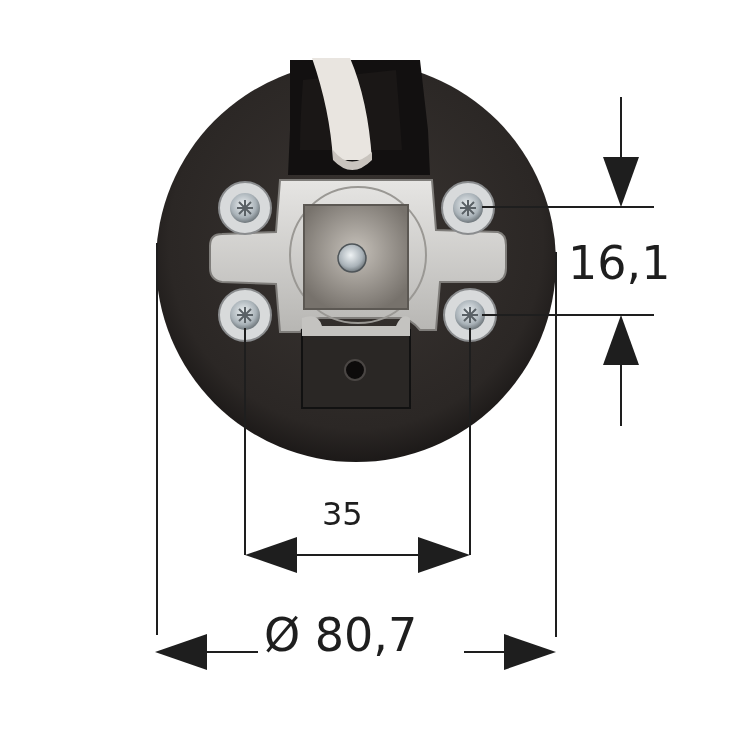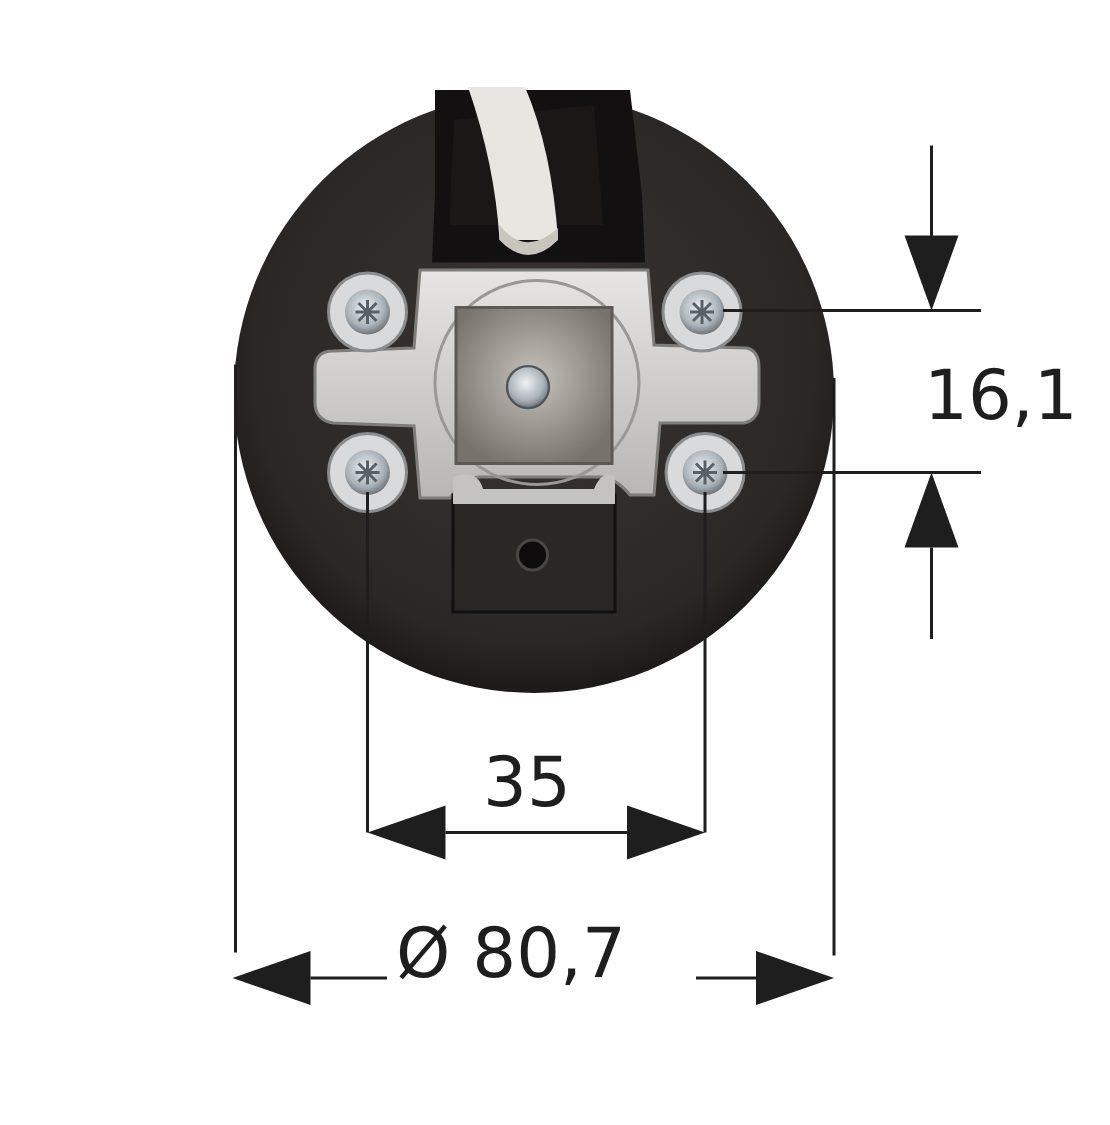--- a/index.html
+++ b/index.html
@@ -1,20 +1,20 @@
 <!DOCTYPE html>
 <html><head>
 <meta charset="utf-8">
 <style>
   html, body { margin: 0; padding: 0; background: #ffffff; }
   body { width: 740px; height: 750px; position: relative; overflow: hidden; font-family: "DejaVu Sans", "Liberation Sans", sans-serif; }
   #drawing { position: absolute; left: 0; top: 0; width: 740px; height: 750px; }
   .dim-label { position: absolute; color: #1e1e1e; font-family: "DejaVu Sans", "Liberation Sans", sans-serif; white-space: nowrap; line-height: 1; }
-  #lbl-height { left: 568px; top: 240px; font-size: 46px; margin-left: 48px; }
-  #lbl-spacing { left: 322px; top: 498px; font-size: 46px; }
+  #lbl-height { left: 568px; top: 240px; font-size: 46px; }
+  #lbl-spacing { left: 322px; top: 498px; font-size: 32px; }
   #lbl-diameter { left: 264px; top: 612px; font-size: 46px; }
 </style>
 </head>
 <body>
 
 <svg id="drawing" viewBox="0 0 740 750" xmlns="http://www.w3.org/2000/svg">
   <defs>
     <radialGradient id="headGrad" cx="50%" cy="45%" r="55%">
       <stop offset="0%" stop-color="#3a3532"></stop>
       <stop offset="85%" stop-color="#2b2725"></stop>

